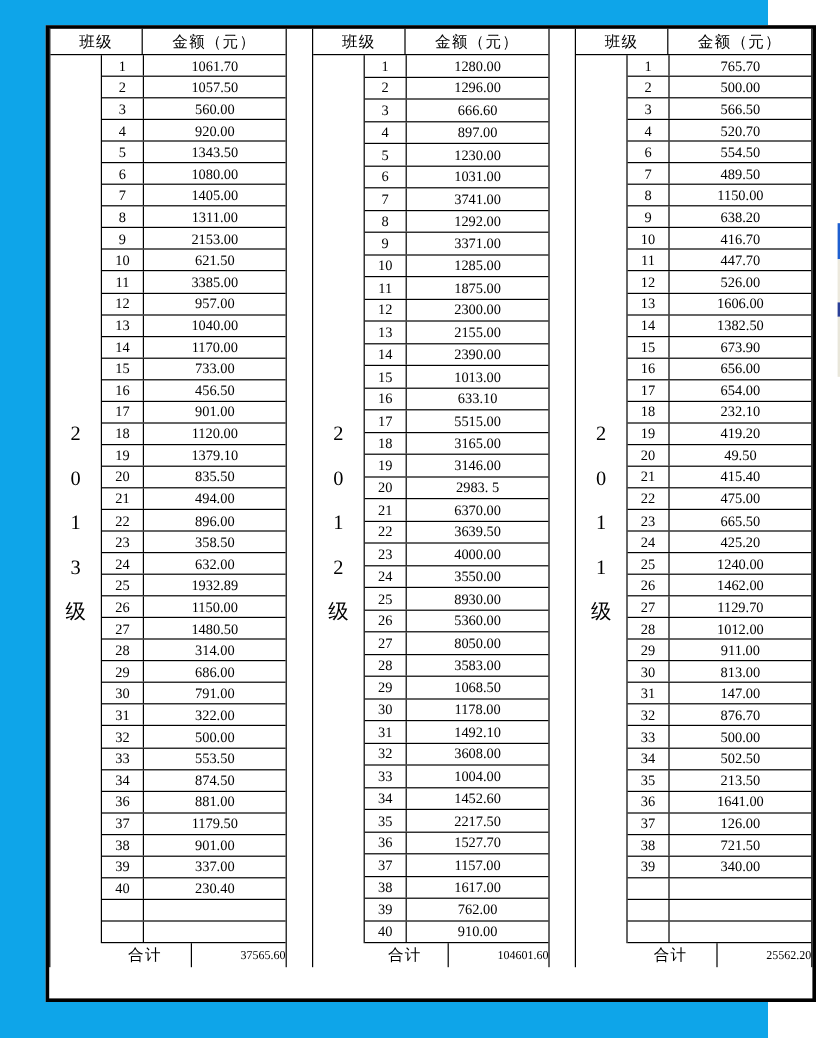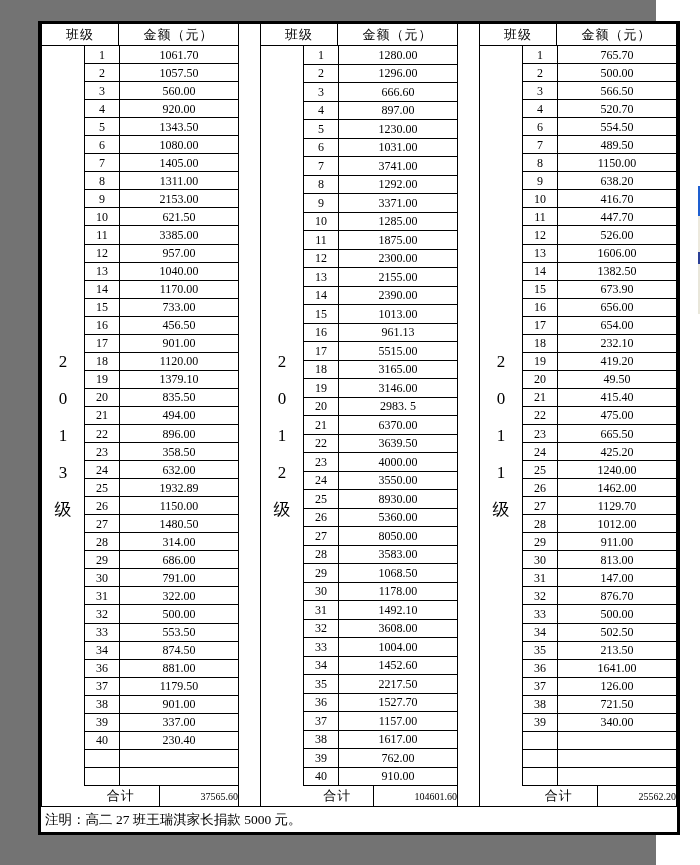--- a/index.html
+++ b/index.html
@@ -4,21 +4,21 @@
 <style>
   html, body { margin: 0; padding: 0; }
   body {
     width: 700px; height: 865px;
     background: #ffffff;
     font-family: "Liberation Serif", "DejaVu Serif", serif;
     color: #000;
     position: relative;
     overflow: hidden;
   }
-  #canvas { position: absolute; left: 0; top: 0; width: 640px; height: 865px; background: #737373; padding-left: 16px; }
+  #canvas { position: absolute; left: 0; top: 0; width: 640px; height: 865px; background: #0ea5e9; }
 
   
   .outer {
     position: absolute;
     left: 38px; top: 21px;
     width: 642px; height: 814px;
     border: 3px solid #000;
     box-sizing: border-box;
     background: #fff;
   }
@@ -364,21 +364,21 @@
               <div class="row">
                 <div class="cell class-cell">14</div>
                 <div class="cell amount-cell">2390.00</div>
               </div>
               <div class="row">
                 <div class="cell class-cell">15</div>
                 <div class="cell amount-cell">1013.00</div>
               </div>
               <div class="row">
                 <div class="cell class-cell">16</div>
-                <div class="cell amount-cell">961.13</div>
+                <div class="cell amount-cell">633.10</div>
               </div>
               <div class="row">
                 <div class="cell class-cell">17</div>
                 <div class="cell amount-cell">5515.00</div>
               </div>
               <div class="row">
                 <div class="cell class-cell">18</div>
                 <div class="cell amount-cell">3165.00</div>
               </div>
               <div class="row">
@@ -656,21 +656,20 @@
                 <div class="cell amount-cell"></div>
               </div>
             </div>
         </div>
         <div class="gtotal">
           <div class="tcell tlabel">合计</div>
           <div class="tcell tamount">25562.20</div>
         </div>
       </div>
 
-      <div class="note-row">注明：高二 27 班王瑞淇家长捐款 5000 元。</div>
     </div>
   </div>
 
   <div id="edge-fragments">
       <div class="edge-fragment" style="left: 698px; top: 186px; height: 30px; background: rgb(30, 95, 208);"></div>
       <div class="edge-fragment" style="left: 698px; top: 216px; height: 36px; background: rgb(236, 233, 221);"></div>
       <div class="edge-fragment" style="left: 698px; top: 252px; height: 12px; background: rgb(42, 63, 150);"></div>
       <div class="edge-fragment" style="left: 698px; top: 264px; height: 50px; background: rgb(233, 231, 219);"></div>
     </div>
 </div>

